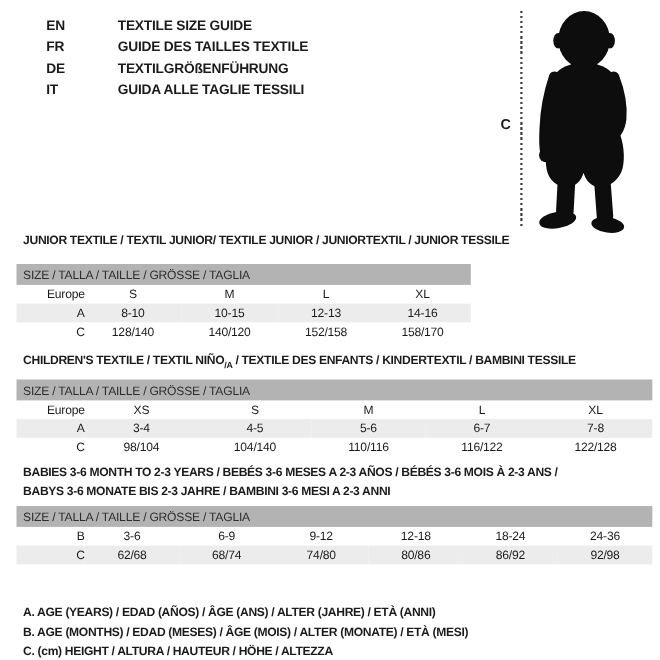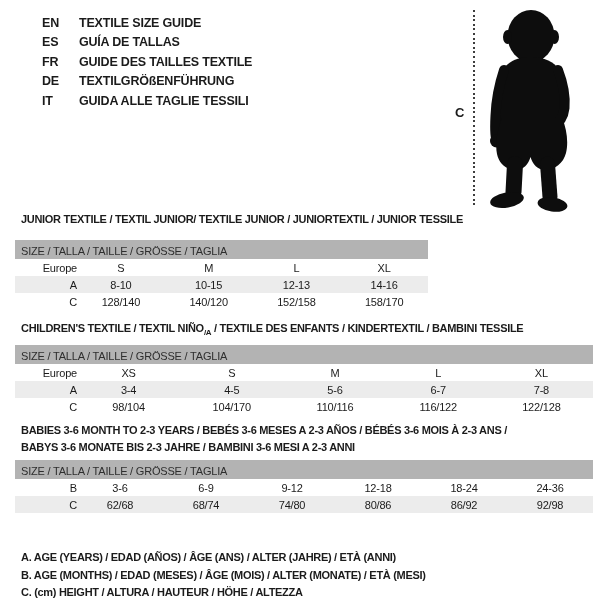--- a/index.html
+++ b/index.html
@@ -7,21 +7,21 @@
     width:600px; height:600px; background:#ffffff;
     font-family:"Liberation Sans", sans-serif; color:#1b1b1b;
   }
   .page { position:relative; width:600px; height:600px; overflow:hidden; background:#ffffff; }
 
   
   .lang-list { position:absolute; top:13px; left:21px; }
   .lang-row { display:flex; height:19.5px; align-items:center;
               font-weight:bold; font-size:12.5px; letter-spacing:-0.2px;padding-left:21px; }
   .lang-code { width:37px; flex:0 0 37px; }
-  .lang-label { white-space:nowrap; }
+  .lang-label { white-space:nowrap;margin-left:28px; }
 
   
   .measure-line { position:absolute; left:473px; top:10px; width:2px; height:196px;
     background:repeating-linear-gradient(to bottom,#3d3d3d 0 2px, transparent 2px 4.6px); }
   .measure-label { position:absolute; left:455px; top:105px; font-size:13px; font-weight:600; }
   .baby-svg { position:absolute; left:486px; top:6px; width:92px; height:206px; }
 
   
   .section-title { position:absolute; left:21px; font-weight:bold; font-size:11px;
                    letter-spacing:-0.3px; white-space:nowrap; line-height:14px; }
@@ -49,24 +49,20 @@
 </style>
 </head>
 <body>
 
 <div class="page">
 
   <div class="lang-list">
     <div class="lang-row">
       <span class="lang-code">EN</span>
       <span class="lang-label">TEXTILE SIZE GUIDE</span>
-    </div>
-    <div class="lang-row">
-      <span class="lang-code">ES</span>
-      <span class="lang-label">GUÍA DE TALLAS</span>
     </div>
     <div class="lang-row">
       <span class="lang-code">FR</span>
       <span class="lang-label">GUIDE DES TAILLES TEXTILE</span>
     </div>
     <div class="lang-row">
       <span class="lang-code">DE</span>
       <span class="lang-label">TEXTILGRÖßENFÜHRUNG</span>
     </div>
     <div class="lang-row">
@@ -158,21 +154,21 @@
       <td class="row-label">A</td>
       <td>3-4</td>
       <td>4-5</td>
       <td>5-6</td>
       <td>6-7</td>
       <td>7-8</td>
     </tr>
     <tr>
       <td class="row-label">C</td>
       <td>98/104</td>
-      <td>104/170</td>
+      <td>104/140</td>
       <td>110/116</td>
       <td>116/122</td>
       <td>122/128</td>
     </tr>
   </tbody>
     </table>
 
   <div class="section-title title-babies">
     <div>BABIES 3-6 MONTH TO 2-3 YEARS / BEBÉS 3-6 MESES A 2-3 AÑOS / BÉBÉS 3-6 MOIS À 2-3 ANS /</div>
     <div>BABYS 3-6 MONATE BIS 2-3 JAHRE / BAMBINI 3-6 MESI A 2-3 ANNI</div>

